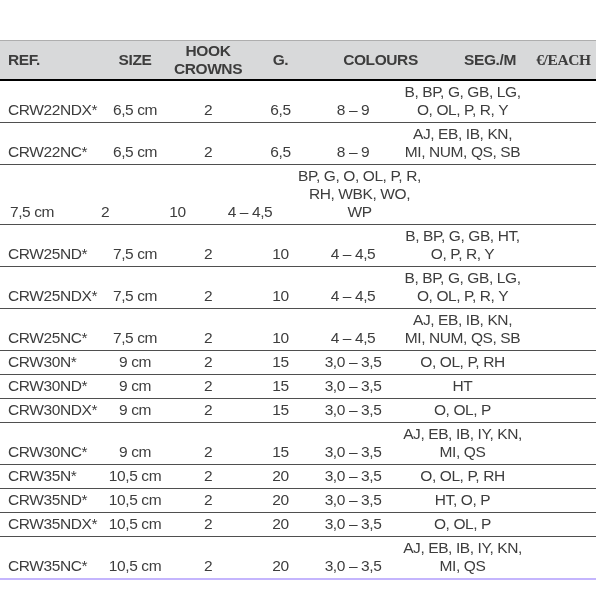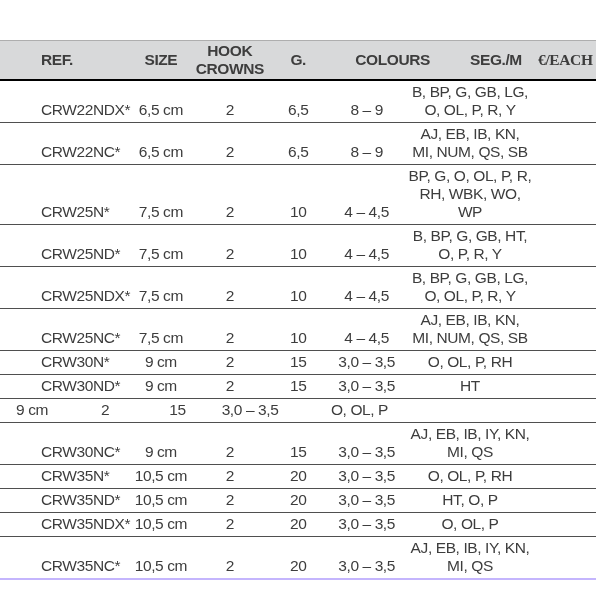--- a/index.html
+++ b/index.html
@@ -49,21 +49,21 @@
   .trow:last-child {
     border-bottom: 2px solid #c4b5fd;
   }
   .cell {
     box-sizing: border-box;
     font-size: 15.5px;
     letter-spacing: -0.4px;
     color: #3d3d3d;
     line-height: 18px;
   }
-  .c-ref   { width: 103px; text-align: left; padding-left: 8px; margin-left: 33px; }
+  .c-ref   { width: 103px; text-align: left; padding-left: 8px; }
   .c-size  { width: 64px;  text-align: center; }
   .c-hook  { width: 82px;  text-align: center; }
   .c-g     { width: 63px;  text-align: center; }
   .c-seg   { width: 82px;  text-align: center; }
   .c-col   { width: 137px; text-align: center; white-space: pre-line; }
   .c-price { width: 65px;  text-align: center; font-family: Liberation Serif, serif; }
 </style>
 </head>
 <body>
 
@@ -94,21 +94,20 @@
     <div class="cell c-ref">CRW22NC*</div>
     <div class="cell c-size">6,5 cm</div>
     <div class="cell c-hook">2</div>
     <div class="cell c-g">6,5</div>
     <div class="cell c-seg">8 – 9</div>
     <div class="cell c-col">AJ, EB, IB, KN,
 MI, NUM, QS, SB</div>
     <div class="cell c-price"></div>
   </div>
         <div class="trow">
-    <div class="cell c-ref">CRW25N*</div>
     <div class="cell c-size">7,5 cm</div>
     <div class="cell c-hook">2</div>
     <div class="cell c-g">10</div>
     <div class="cell c-seg">4 – 4,5</div>
     <div class="cell c-col">BP, G, O, OL, P, R,
 RH, WBK, WO,
 WP</div>
     <div class="cell c-price"></div>
   </div>
         <div class="trow">
@@ -153,20 +152,21 @@
         <div class="trow">
     <div class="cell c-ref">CRW30ND*</div>
     <div class="cell c-size">9 cm</div>
     <div class="cell c-hook">2</div>
     <div class="cell c-g">15</div>
     <div class="cell c-seg">3,0 – 3,5</div>
     <div class="cell c-col">HT</div>
     <div class="cell c-price"></div>
   </div>
         <div class="trow">
+    <div class="cell c-ref">CRW30NDX*</div>
     <div class="cell c-size">9 cm</div>
     <div class="cell c-hook">2</div>
     <div class="cell c-g">15</div>
     <div class="cell c-seg">3,0 – 3,5</div>
     <div class="cell c-col">O, OL, P</div>
     <div class="cell c-price"></div>
   </div>
         <div class="trow">
     <div class="cell c-ref">CRW30NC*</div>
     <div class="cell c-size">9 cm</div>

